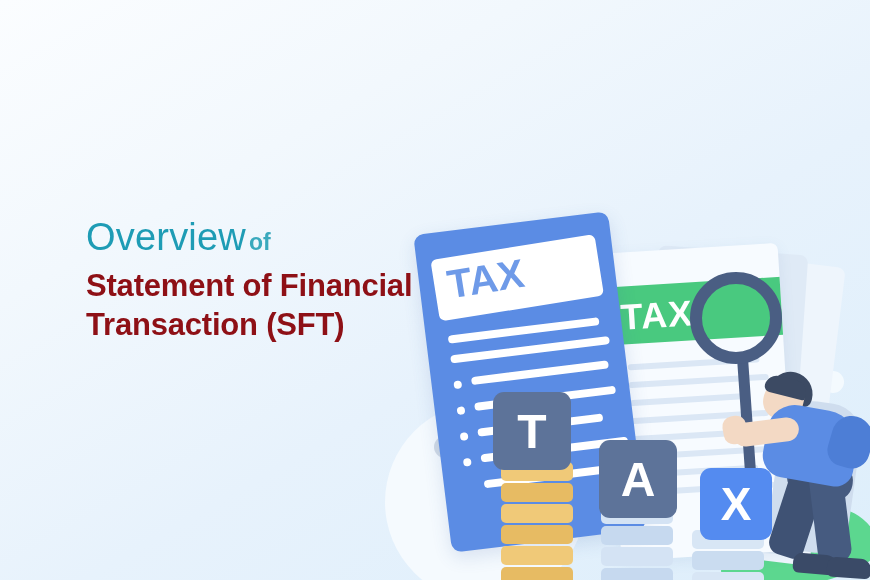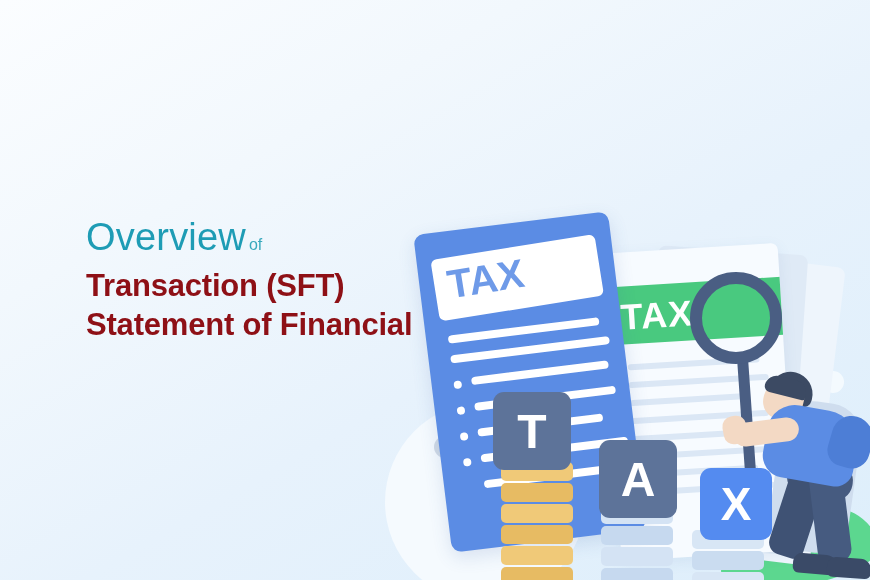--- a/index.html
+++ b/index.html
@@ -57,22 +57,22 @@
   }
   .overview-row { display:flex; align-items:baseline; gap:3px; }
   .overview {
     font-size:38px;
     font-weight:400;
     letter-spacing:.2px;
     color:#1e9cb5;
     line-height:1.05;
   }
   .overview-of {
-    font-size:16px;
-    font-weight:400;
+    font-size:23px;
+    font-weight:700;
     color:#3aa9bd;
   }
   .title-main {
     margin-top:8px;
     font-size:31px;
     font-weight:bold;
     line-height:1.26;
     letter-spacing:-.2px;
     color:#8e1016;
   }
@@ -423,18 +423,18 @@
     <div class="block block-x">X</div>
 
   </div>
 
   <div class="headline">
     <div class="overview-row">
       <span class="overview">Overview</span>
       <span class="overview-of">of</span>
     </div>
     <div class="title-main">
+      <span class="title-line">Statement of Financial</span>
       <span class="title-line">Transaction (SFT)</span>
-      <span class="title-line">Statement of Financial</span>
     </div>
   </div>
 
 </div>
 
 </body></html>

